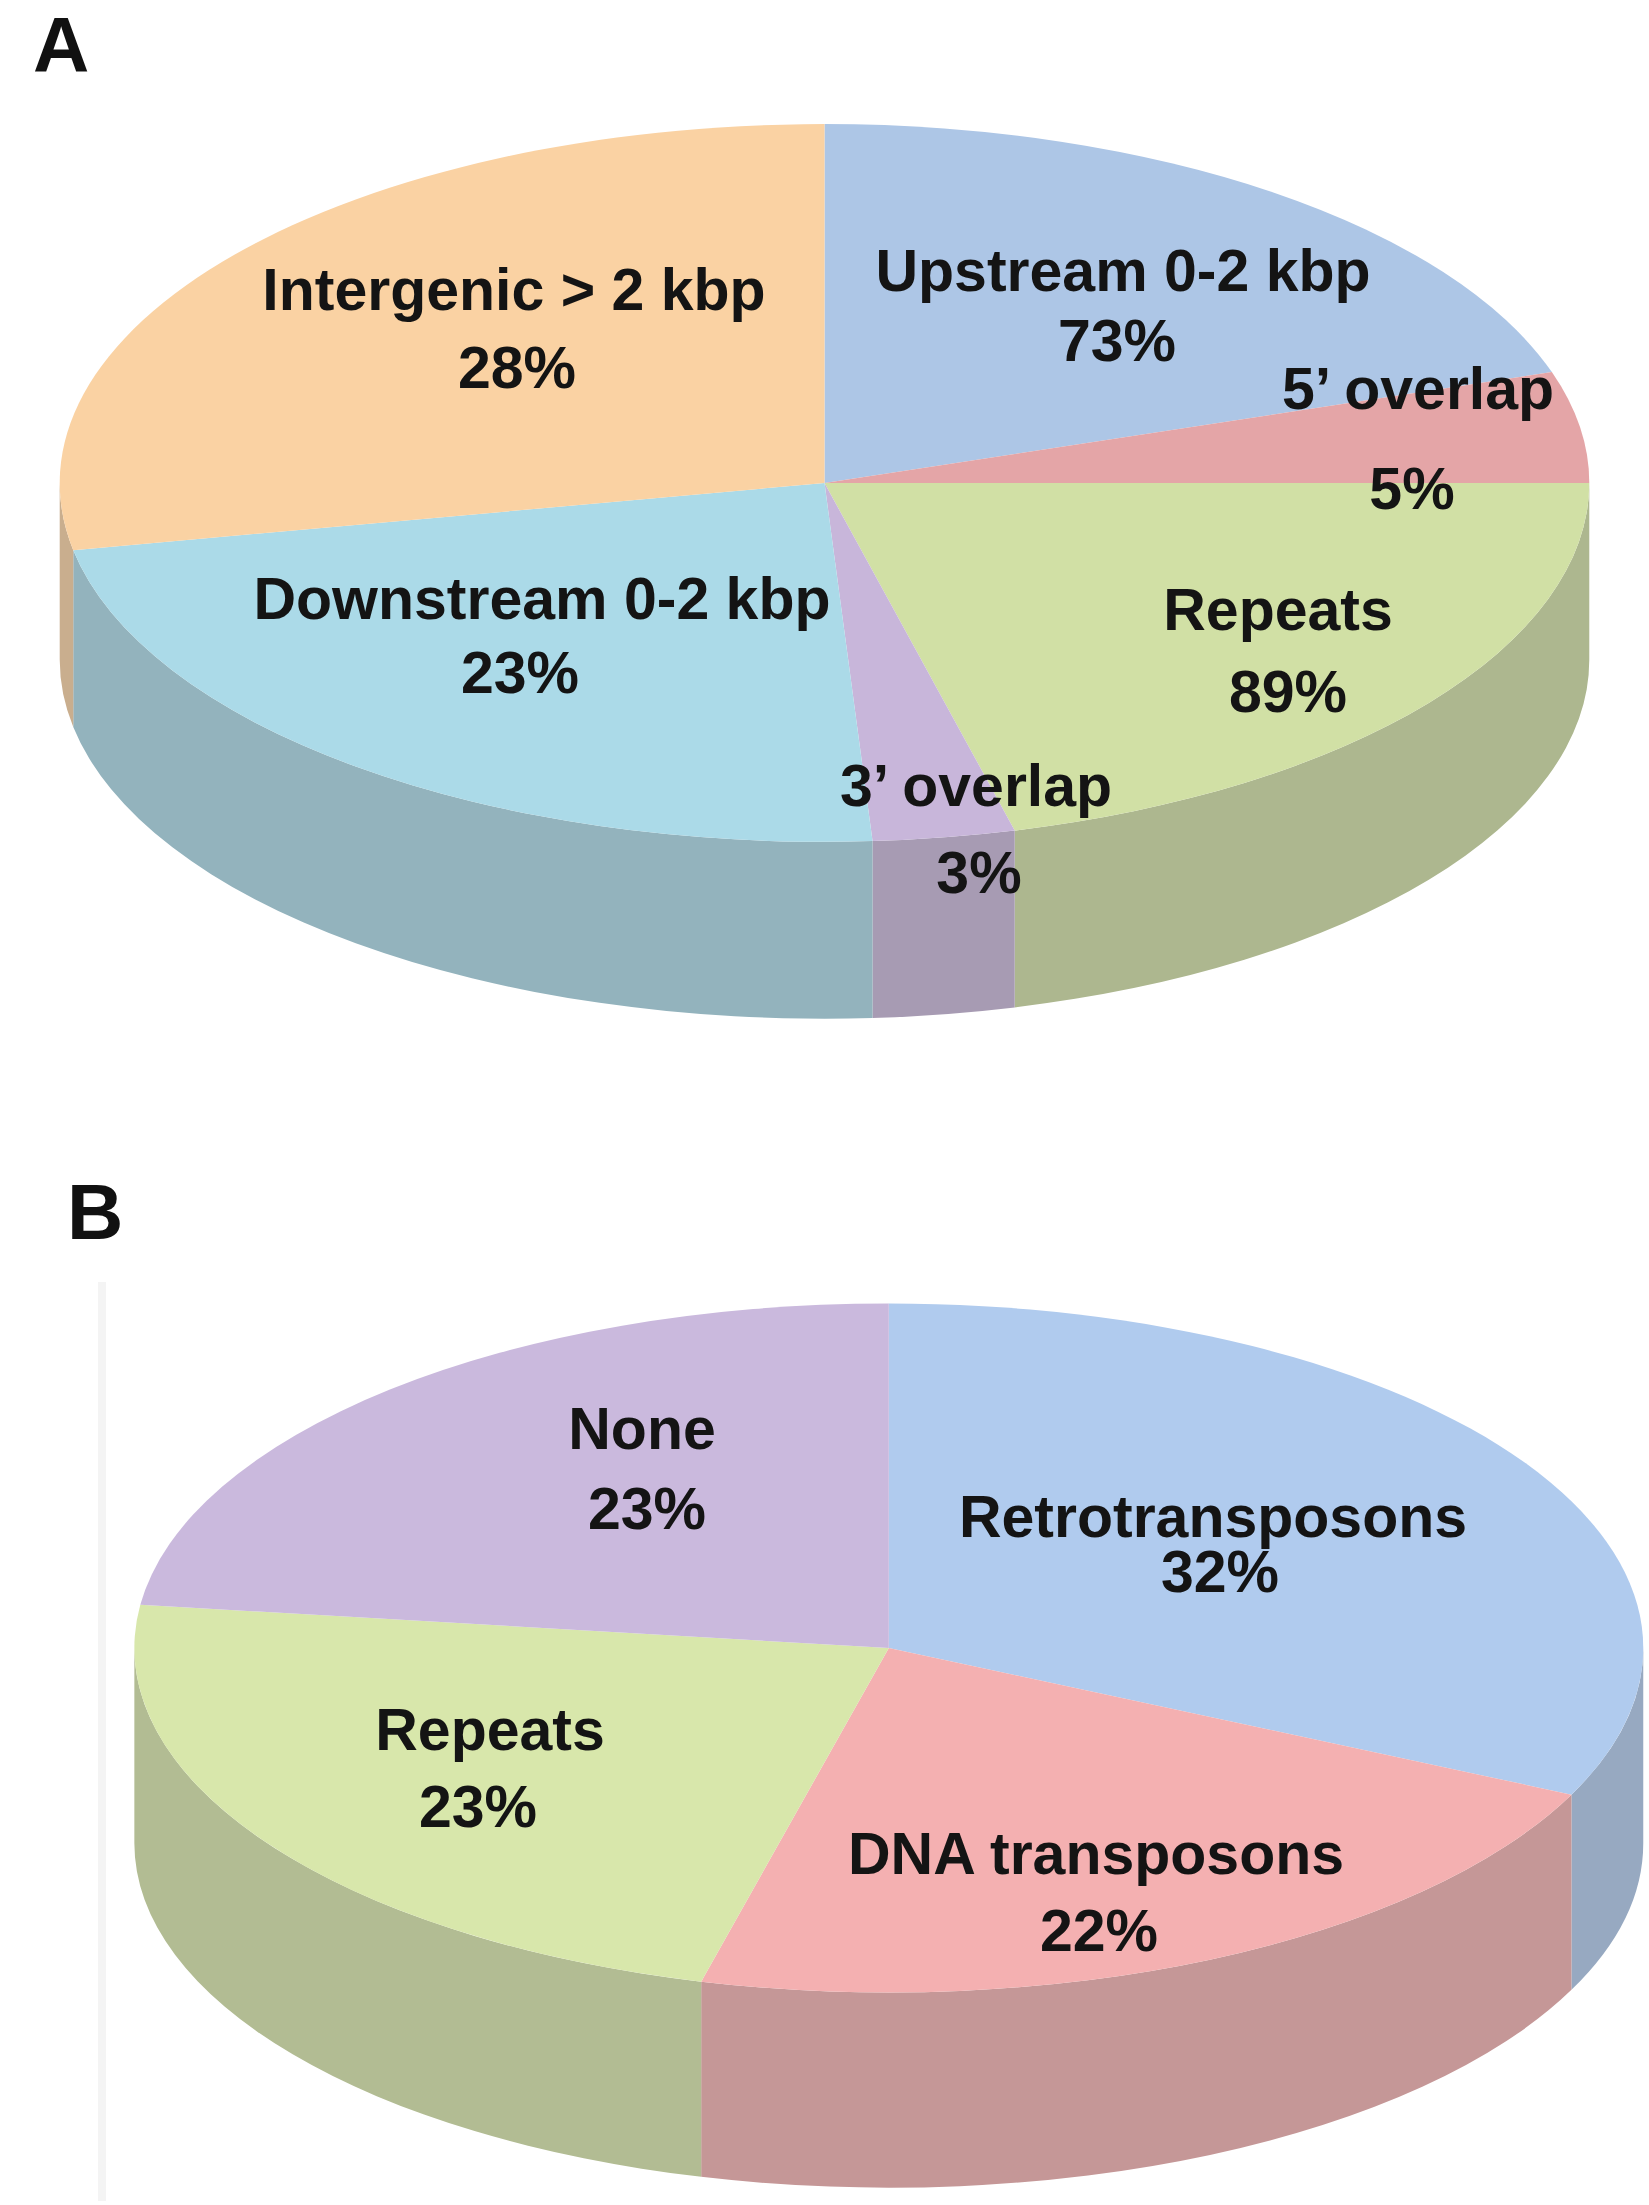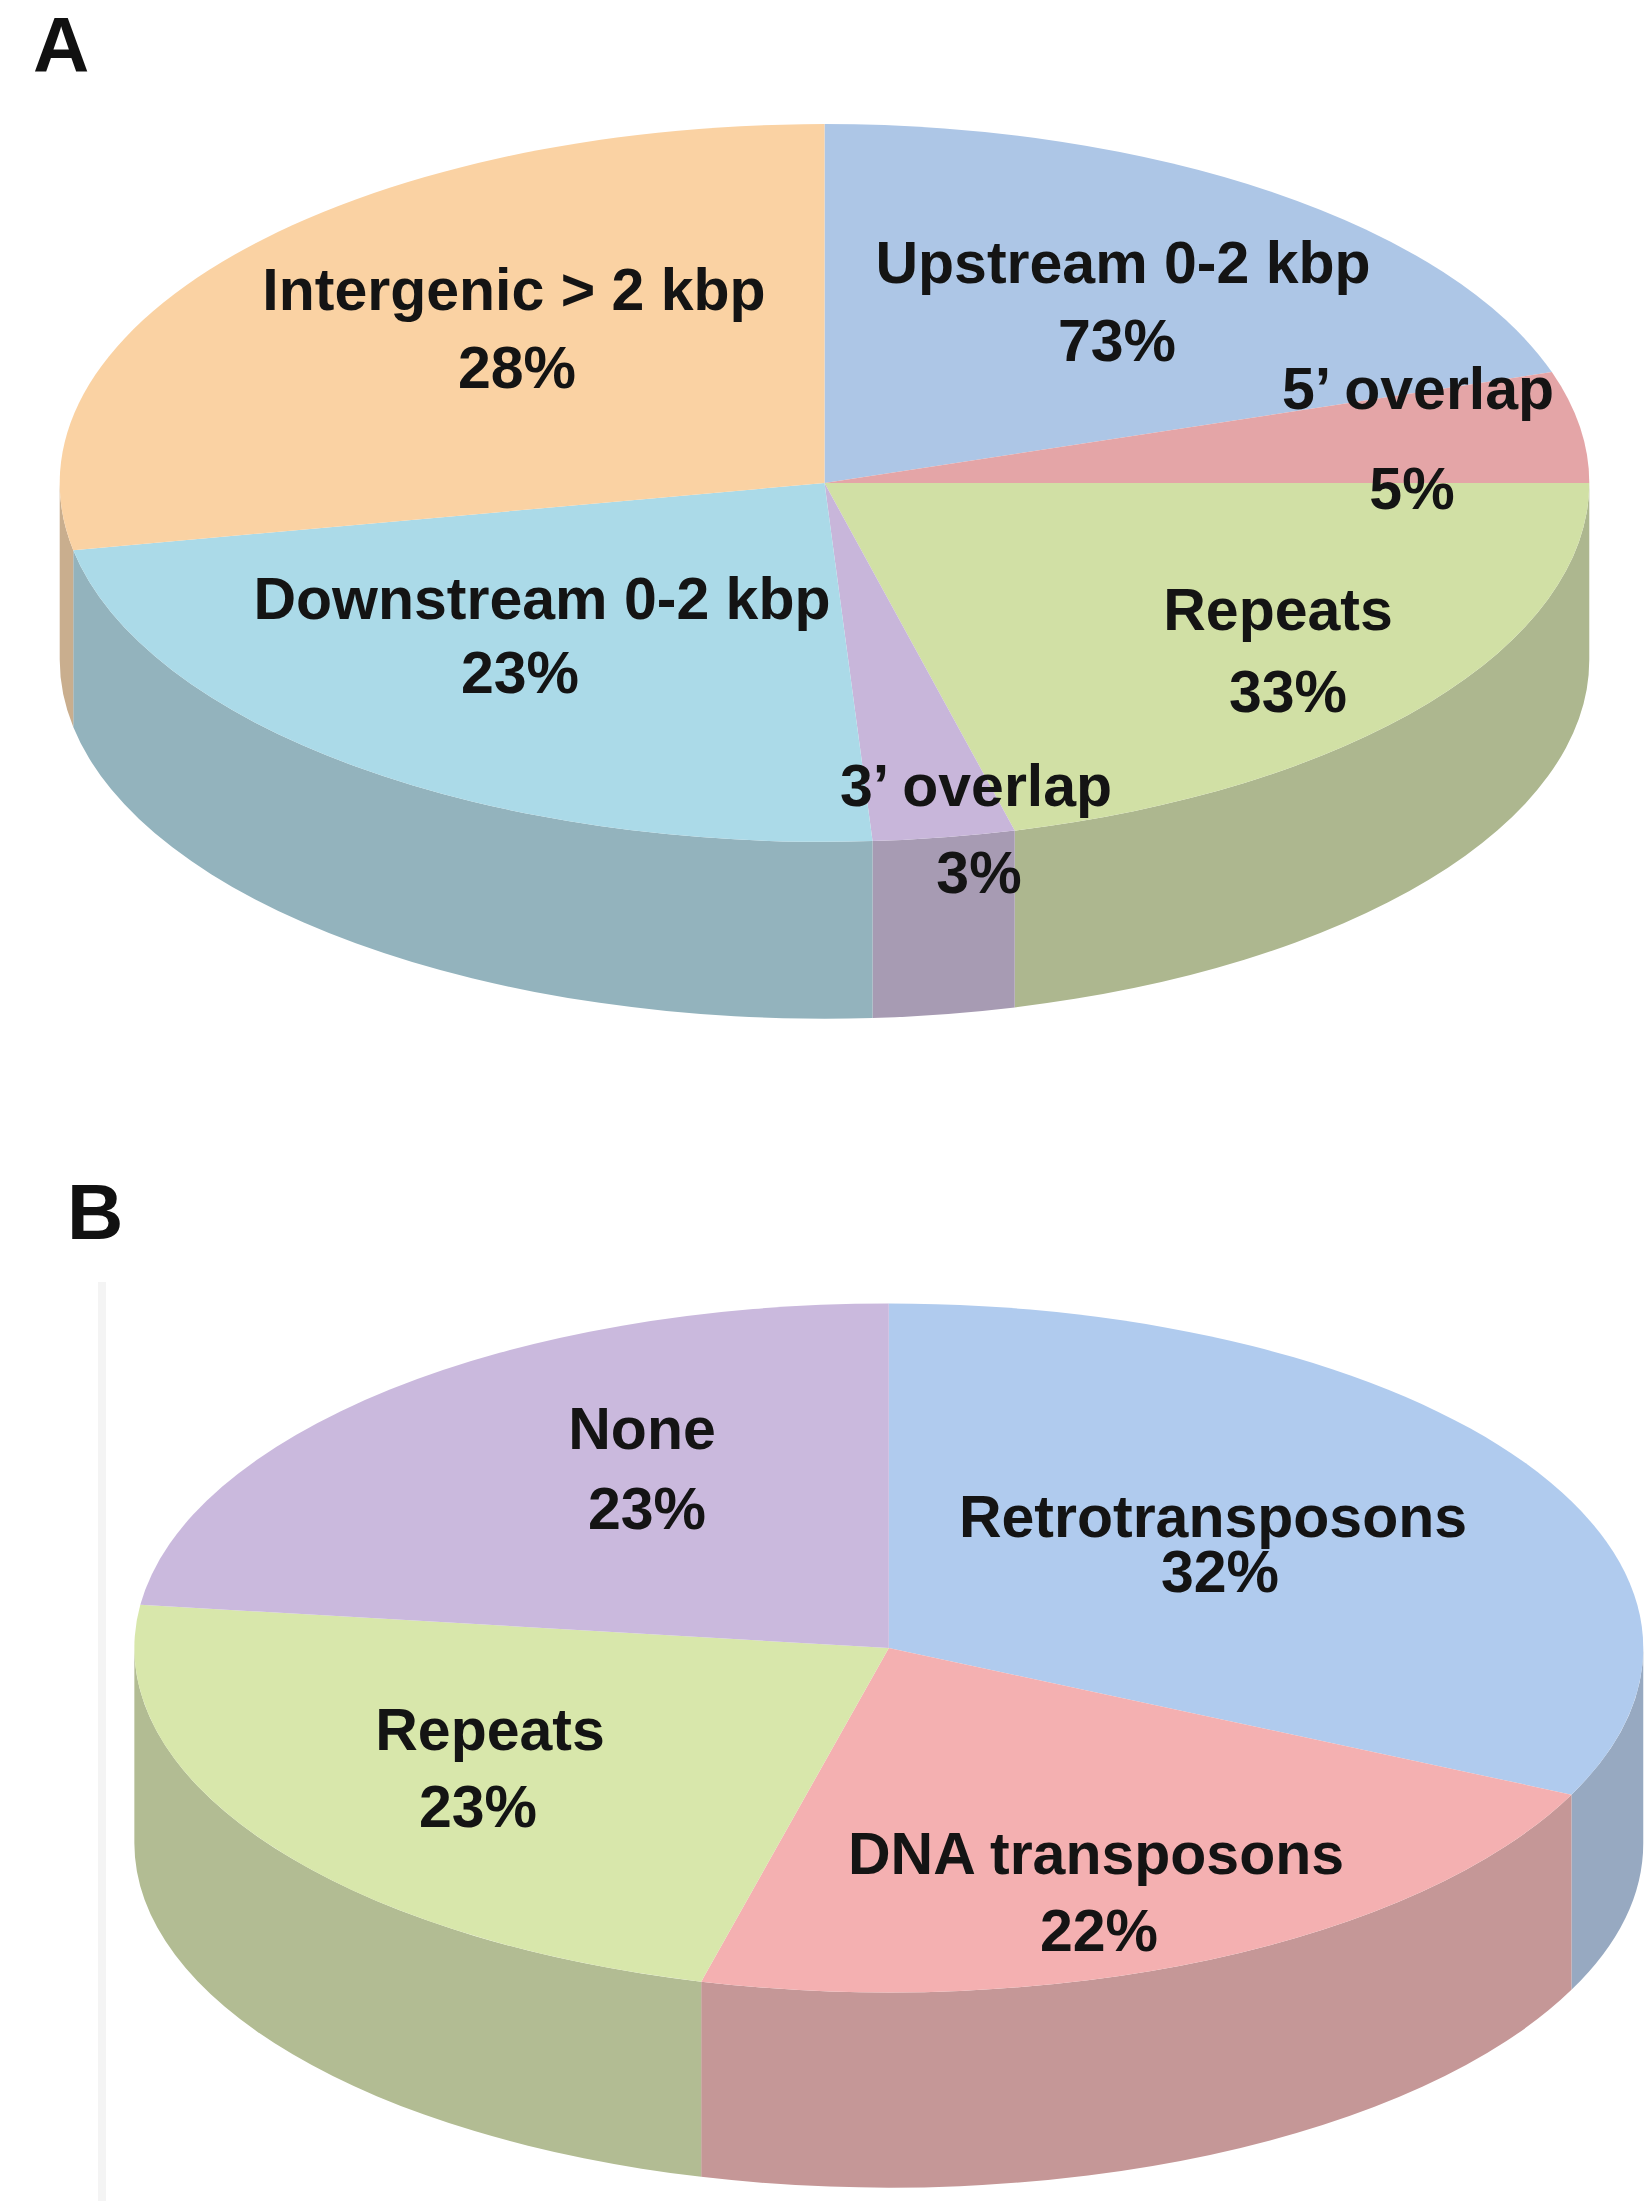--- a/index.html
+++ b/index.html
@@ -43,26 +43,26 @@
       <path d="M 2736.9427469403495,3125.4675749390435 A 1314,600 0 0 1 1221.2214882653805,3451.1498966771787 L 1221.2214882653805,3791.1498966771787 A 1314,600 0 0 0 2736.9427469403495,3465.4675749390435 Z" fill="#c59797"></path>
       <path d="M 1221.2214882653805,3451.1498966771787 A 1314,600 0 0 1 234,2870 L 234,3210 A 1314,600 0 0 0 1221.2214882653805,3791.1498966771787 Z" fill="#b2bc93"></path>
       <path d="M 1548,2870 L 1548,2270 A 1314,600 0 0 1 2736.9427469403495,3125.4675749390435 Z" fill="#b0cbee"></path>
       <path d="M 1548,2870 L 2736.9427469403495,3125.4675749390435 A 1314,600 0 0 1 1221.2214882653805,3451.1498966771787 Z" fill="#f4b0b1"></path>
       <path d="M 1548,2870 L 1221.2214882653805,3451.1498966771787 A 1314,600 0 0 1 244.3612824727761,2794.8000598614176 Z" fill="#d8e7ab"></path>
       <path d="M 1548,2870 L 244.3612824727761,2794.8000598614176 A 1314,600 0 0 1 1547.9999999999998,2270 Z" fill="#cab9dd"></path>
     </svg>
   <div class="frame-line"></div>
   <div class="panel-letter" id="letter-a">A</div>
   <div class="panel-letter" id="letter-b">B</div>
-<div class="slice-label-line" style="left: 1123px; top: 263px;">Upstream 0-2 kbp</div>
+<div class="slice-label-line" style="left: 1123px; top: 271px;">Upstream 0-2 kbp</div>
     <div class="slice-label-line" style="left: 1117px; top: 341px;">73%</div>
     <div class="slice-label-line" style="left: 1418px; top: 389px;">5’ overlap</div>
     <div class="slice-label-line" style="left: 1412px; top: 489px;">5%</div>
     <div class="slice-label-line" style="left: 1278px; top: 610px;">Repeats</div>
-    <div class="slice-label-line" style="left: 1288px; top: 692px;">33%</div>
+    <div class="slice-label-line" style="left: 1288px; top: 692px;">89%</div>
     <div class="slice-label-line" style="left: 976px; top: 786px;">3’ overlap</div>
     <div class="slice-label-line" style="left: 979px; top: 873px;">3%</div>
     <div class="slice-label-line" style="left: 510px; top: 599px; margin-left: 32px;">Downstream 0-2 kbp</div>
     <div class="slice-label-line" style="left: 520px; top: 673px;">23%</div>
     <div class="slice-label-line" style="left: 514px; top: 290px;">Intergenic &gt; 2 kbp</div>
     <div class="slice-label-line" style="left: 517px; top: 368px;">28%</div>
     <div class="slice-label-line" style="left: 1213px; top: 1493px; margin-top: 24px;">Retrotransposons</div>
     <div class="slice-label-line" style="left: 1220px; top: 1572px;">32%</div>
     <div class="slice-label-line" style="left: 1096px; top: 1854px;">DNA transposons</div>
     <div class="slice-label-line" style="left: 1099px; top: 1931px;">22%</div>

